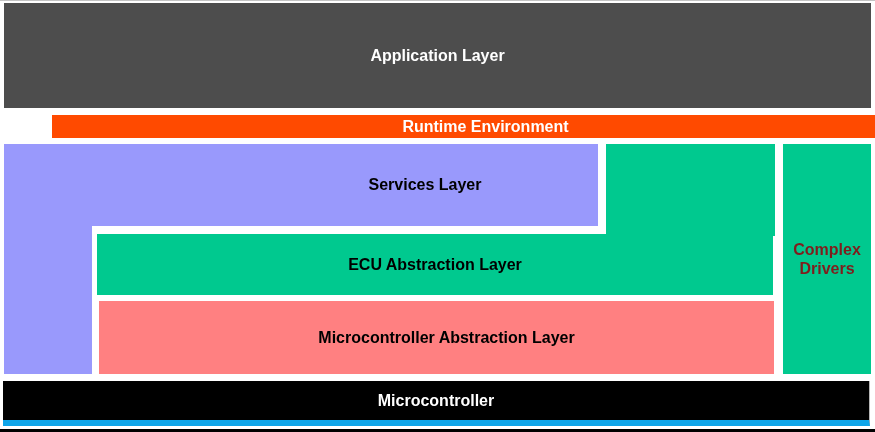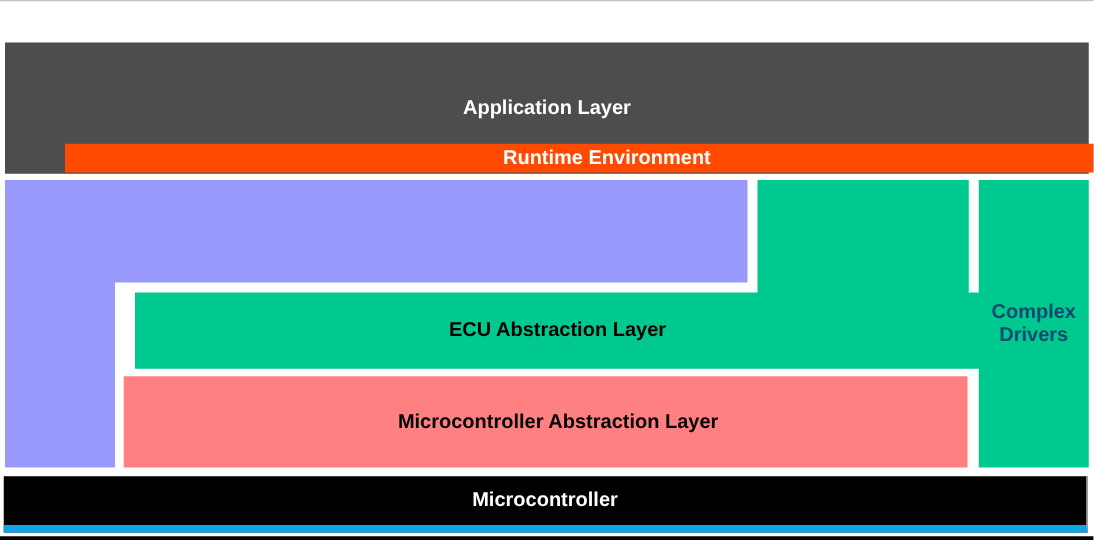--- a/index.html
+++ b/index.html
@@ -36,33 +36,33 @@
     position: absolute;
     display: flex;
     align-items: center;
     justify-content: center;
     text-align: center;
     font-weight: bold;
     font-size: 16px;
     color: #000;
   }
   
-  .app   { left: 4px;   top: 3px;   width: 867px; height: 105px; background: var(--c-application); color: #fff; margin-top: 31px; }
+  .app   { left: 4px;   top: 3px;   width: 867px; height: 105px; background: var(--c-application); color: #fff; }
   .rte   { left: 4px;   top: 115px; width: 867px; height: 23px;  background: var(--c-runtime);     color: #fff; margin-left: 48px; }
 
   .svc-col { left: 4px; top: 144px; width: 88px;  height: 230px; background: var(--c-services); }
   .svc-top { left: 4px; top: 144px; width: 594px; height: 82px;  background: var(--c-services); }
   .svc-label { left: 100px; top: 144px; width: 650px; height: 82px; }
 
   .ecu-upper { left: 606px; top: 144px; width: 169px; height: 92px; background: var(--c-ecu); }
-  .ecu-main  { left: 108px;  top: 234px; width: 676px; height: 61px; background: var(--c-ecu); color: #000; }
+  .ecu-main  { left: 97px;  top: 234px; width: 676px; height: 61px; background: var(--c-ecu); color: #000; }
 
   .mcal  { left: 99px;  top: 301px; width: 675px; height: 73px;  background: var(--c-mcal); color: #000; padding-left: 20px; }
 
-  .cdrv  { left: 783px; top: 144px; width: 88px;  height: 230px; background: var(--c-complex_drivers); color: #0c4a6e; padding: 0 6px; }
+  .cdrv  { left: 783px; top: 144px; width: 88px;  height: 230px; background: var(--c-complex_drivers); color: #7f1d1d; padding: 0 6px; }
 
   .mcu   { left: 3px;   top: 381px; width: 867px; height: 45px;  background: var(--c-microcontroller); color: #fff;
            border-right: 1px solid #b5b5b5; border-bottom: 6px solid #0ea5e9; }
 
   .bottom-line {
     position: absolute;
     left: 0; top: 429px;
     width: 875px; height: 3px;
     background: #000;
   }
@@ -77,20 +77,23 @@
   <div class="block app">
     <span>Application Layer</span>
   </div>
 
   <div class="block rte">
     <span>Runtime Environment</span>
   </div>
 
   <div class="block svc-col"></div>
   <div class="block svc-top"></div>
+  <div class="label-overlay svc-label">
+    <span>Services Layer</span>
+  </div>
 
   <div class="block ecu-upper"></div>
   <div class="block ecu-main">
     <span>ECU Abstraction Layer</span>
   </div>
 
   <div class="block mcal">
     <span>Microcontroller Abstraction Layer</span>
   </div>
 

